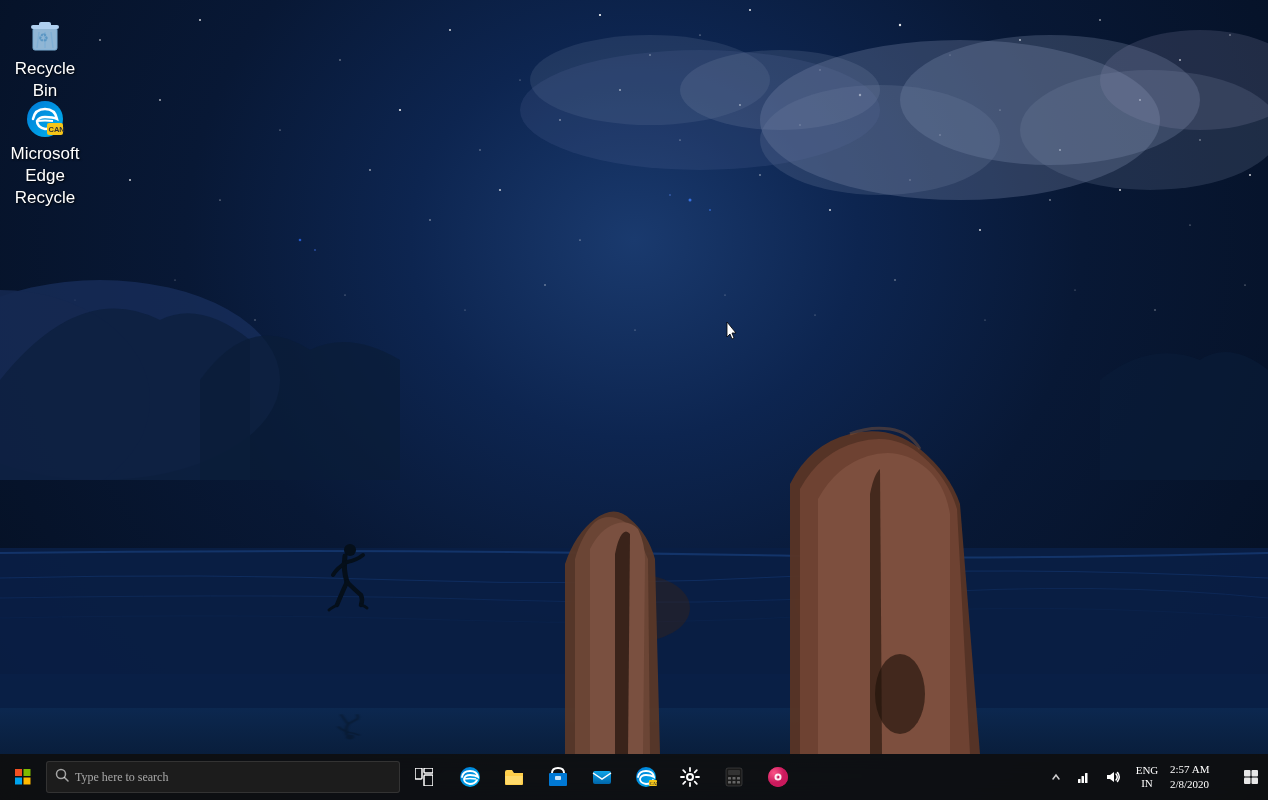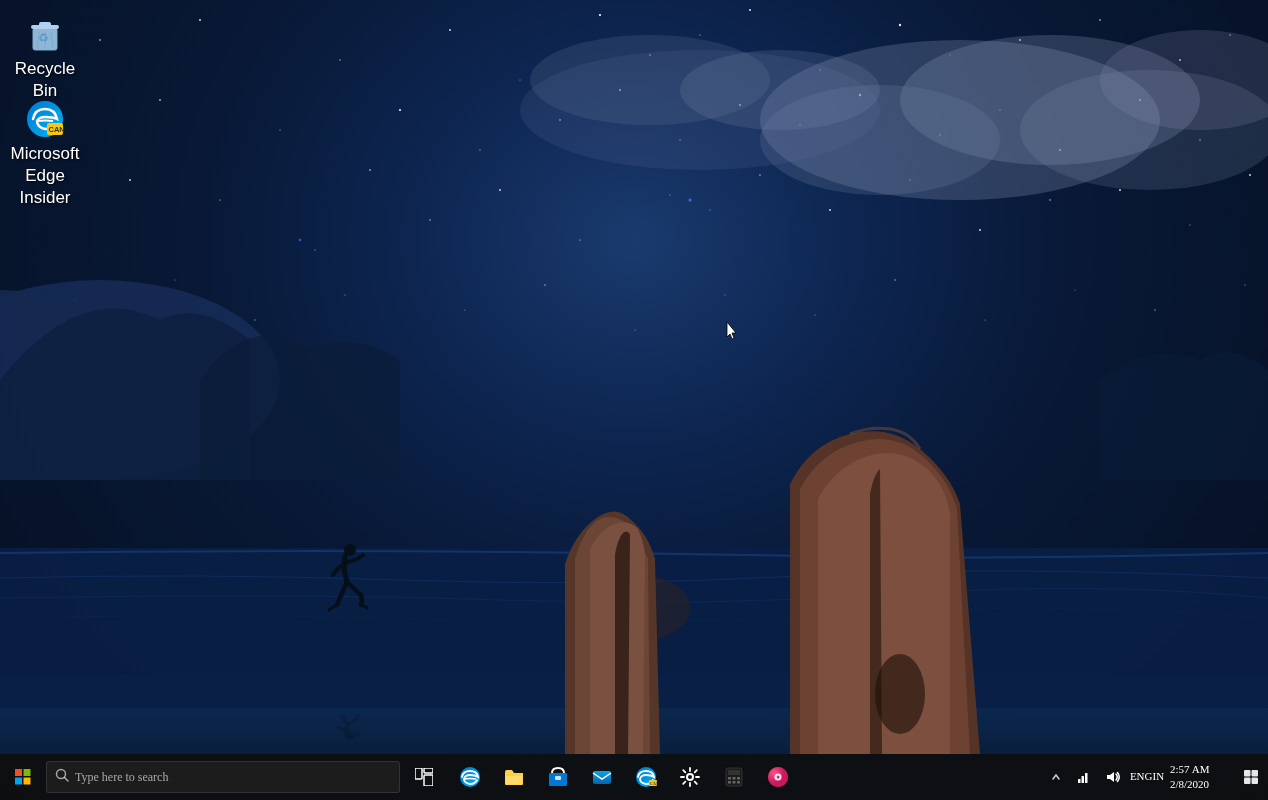--- a/index.html
+++ b/index.html
@@ -179,20 +179,21 @@
       display: flex;
       align-items: center;
       justify-content: center;
       cursor: pointer;
       color: rgba(255,255,255,0.8);
       font-size: 10px;
     }
 
     #language-indicator {
       display: flex;
+      flex-direction: column;
       align-items: center;
       justify-content: center;
       width: 38px; height: 46px;
       cursor: pointer;
       color: white;
       font-size: 11px;
       line-height: 1.2;
     }
 
     #clock-area {
@@ -427,21 +428,21 @@
         </defs>
         <ellipse cx="20" cy="20" rx="18" ry="18" fill="url(#edgeGrad)"></ellipse>
 
         <path d="M 8 20 Q 10 10 20 10 Q 30 10 32 20 Q 28 18 20 18 Q 14 18 12 22 Q 12 28 20 30 Q 26 30 30 26" stroke="white" stroke-width="2.5" fill="none" stroke-linecap="round"></path>
         <path d="M 12 22 Q 20 21 28 22" stroke="white" stroke-width="2" fill="none"></path>
 
         <rect x="22" y="24" width="16" height="12" rx="2" fill="#f5c518"></rect>
         <text x="23.5" y="33" font-size="7.5" font-weight="bold" fill="#333">CAN</text>
       </svg>
     </div>
-    <span class="icon-label">Microsoft Edge Insider</span>
+    <span class="icon-label">Microsoft Edge Recycle</span>
   </div>
 
   <svg id="cursor" viewBox="0 0 12 20">
     <path d="M 1 1 L 1 16 L 4 13 L 6 18 L 8 17 L 6 12 L 10 12 Z" fill="white" stroke="black" stroke-width="0.8"></path>
   </svg>
 
   <div id="taskbar">
 
     <div id="start-button">
       <svg width="16" height="16" viewBox="0 0 16 16">

